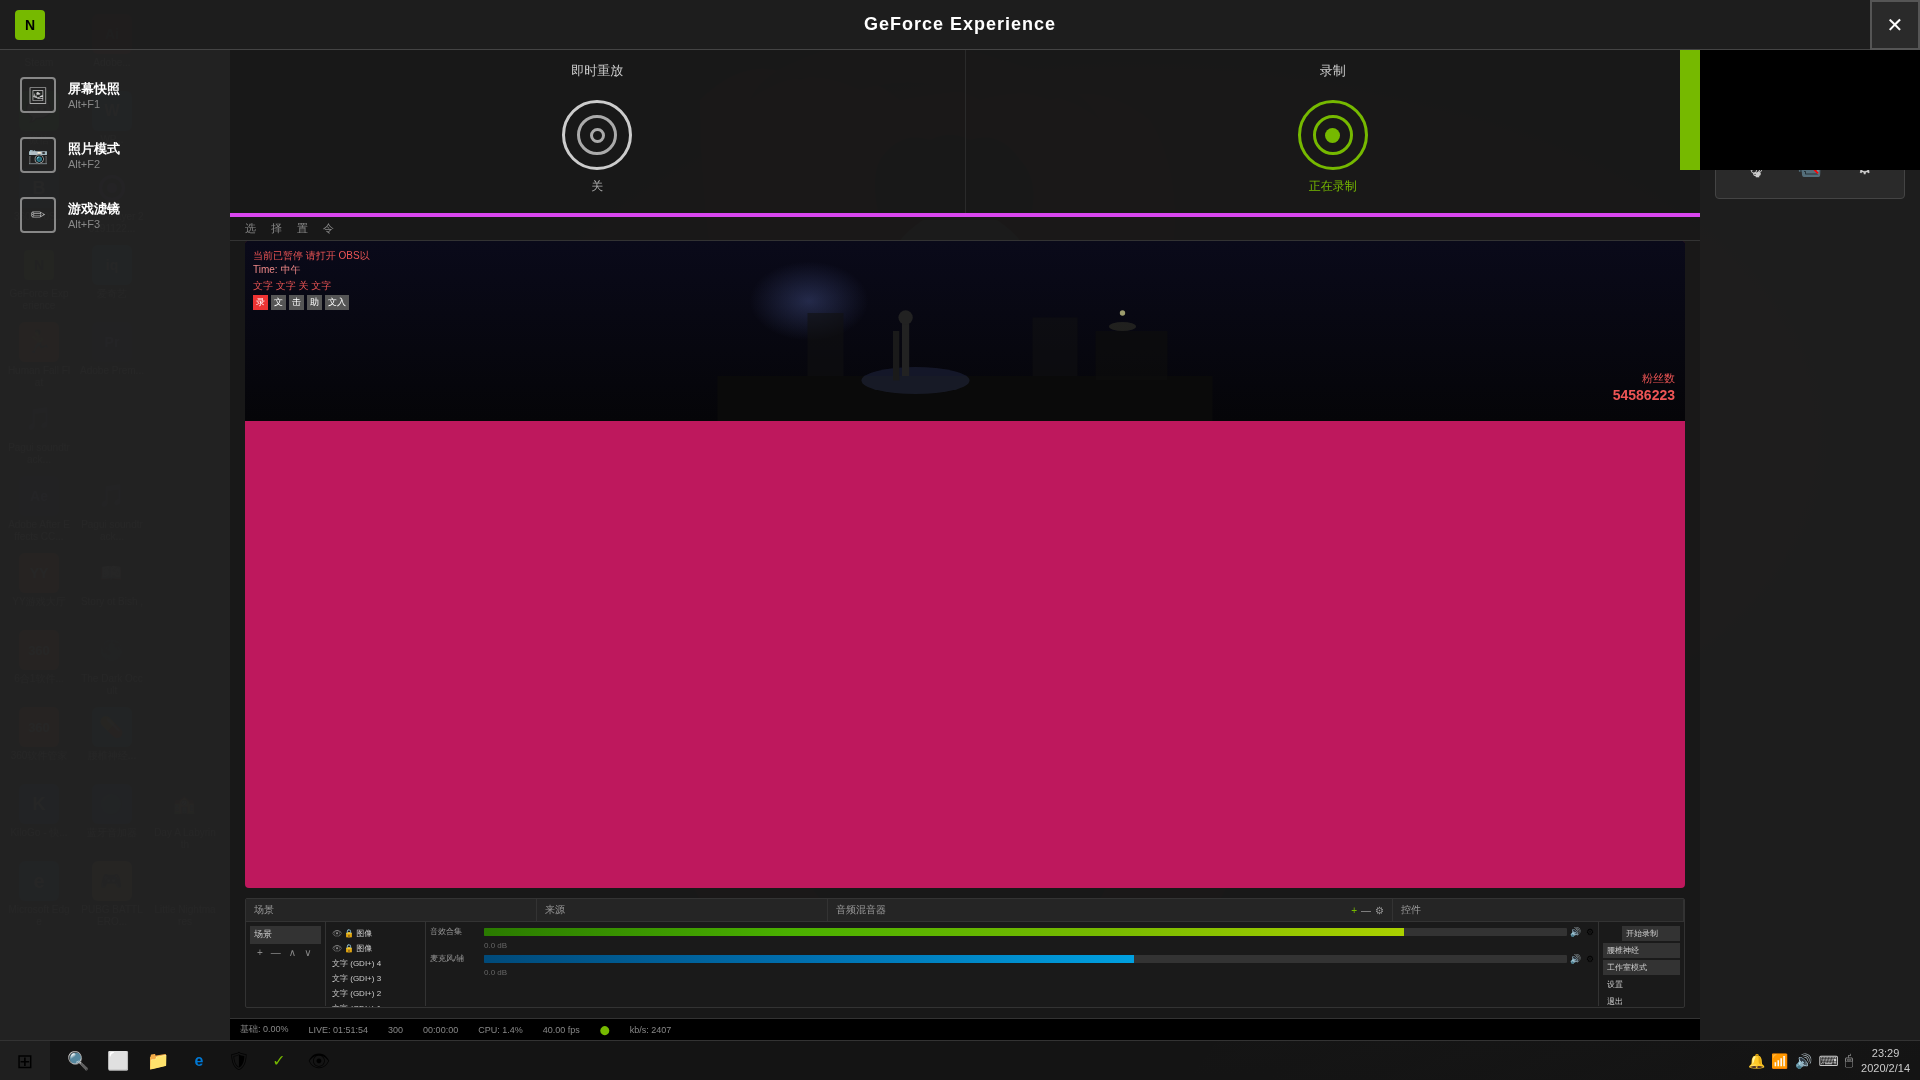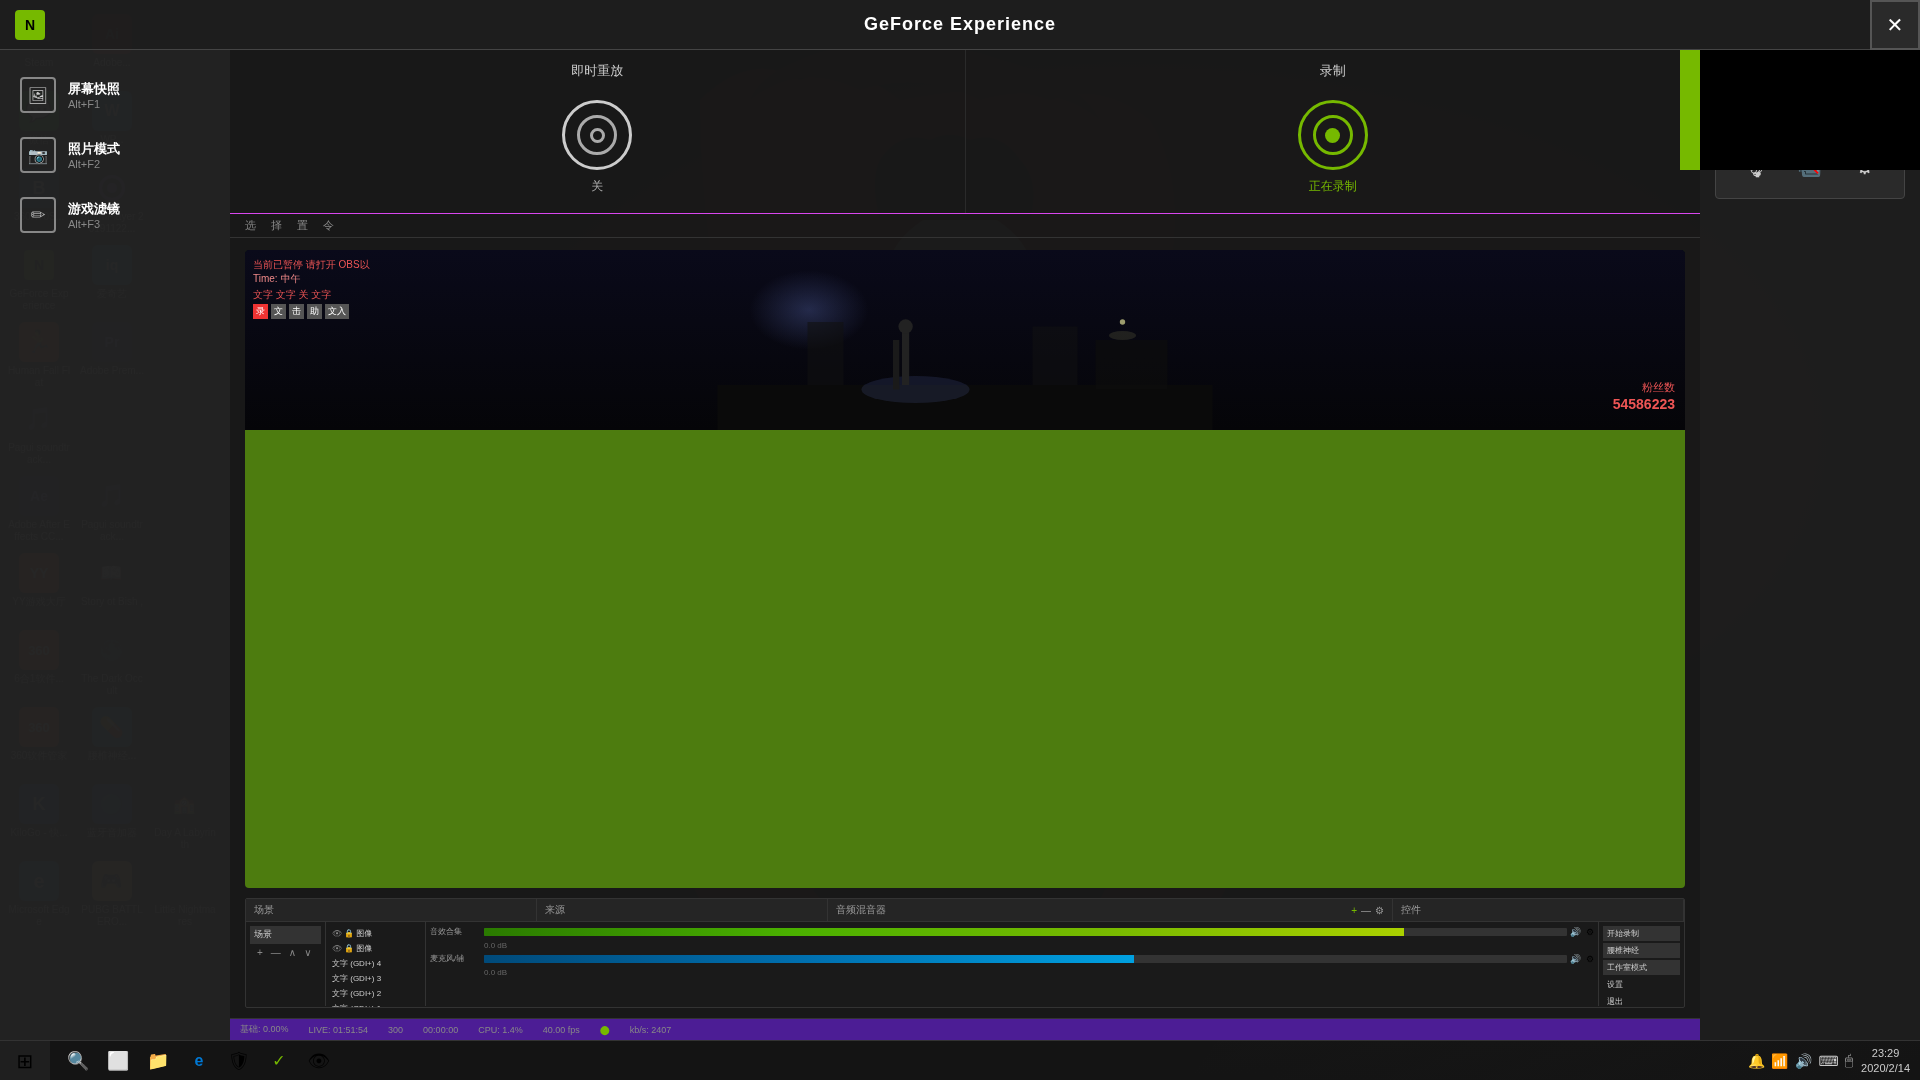--- a/index.html
+++ b/index.html
@@ -261,22 +261,22 @@
       margin-bottom: 10px;
     }
 
     .tab-status.active-rec {
       color: #76b900;
     }
 
     
     .gfe-preview {
       flex: 1;
-      background: #4d7c0f;
-      margin: 12px 15px 10px;
+      background: #be185d;
+      margin: 0 15px 10px;
       border-radius: 4px;
       overflow: hidden;
       position: relative;
     }
 
     .preview-toolbar {
       padding: 4px 15px;
       display: flex;
       gap: 15px;
       font-size: 11px;
@@ -430,21 +430,21 @@
     .obs-controls-bottom {
       width: 85px;
       padding: 4px;
       font-size: 8px;
       color: #ccc;
     }
 
     
     .obs-statusbar {
       height: 22px;
-      background: #4c1d95;
+      background: #000000;
       border-top: 1px solid #333;
       display: flex;
       align-items: center;
       padding: 0 10px;
       gap: 20px;
       font-size: 9px;
       color: #888;
     }
 
     .obs-status-green {
@@ -565,21 +565,21 @@
 
     .obs-ctrl-btn {
       font-size: 10px;
       color: #888;
       cursor: pointer;
       padding: 1px 3px;
     }
 
     .gfe-tabs-row {
       display: flex;
-      border-bottom: 1px solid #d946ef;
+      border-bottom: 4px solid #d946ef;
     }
 
     .rec-tab-col {
       flex: 1;
       display: flex;
       flex-direction: column;
       align-items: center;
       border-right: 1px solid #2a2a2a;
       padding-bottom: 8px;
     }
@@ -991,21 +991,21 @@
               <div class="obs-track-bar">
                 <div class="obs-track-fill-blue" style="width:60%;"></div>
               </div>
               <span style="font-size:9px;color:#888;cursor:pointer;">🔊</span>
               <span style="font-size:9px;cursor:pointer;">⚙</span>
             </div>
             <div style="font-size:8px;color:#666;margin:1px 0 0 54px;">0.0 dB</div>
           </div>
 
           <div class="obs-controls-bottom">
-            <div style="background:#333;padding:2px 4px;margin-bottom:2px;cursor:pointer;font-size:8px;color:#ccc;">开始录制</div>
+            <div style="background:#333;padding:2px 4px;margin-bottom:2px;cursor:pointer;font-size:8px;color:#ccc;margin-left:19px;">开始录制</div>
             <div style="background:#333;padding:2px 4px;margin-bottom:2px;cursor:pointer;font-size:8px;color:#ccc;">腰椎神经</div>
             <div style="background:#333;padding:2px 4px;margin-bottom:2px;cursor:pointer;font-size:8px;color:#ccc;">工作室模式</div>
             <div style="padding:2px 4px;margin-bottom:2px;cursor:pointer;font-size:8px;color:#ccc;">设置</div>
             <div style="padding:2px 4px;cursor:pointer;font-size:8px;color:#ccc;">退出</div>
 
           </div>
         </div>
       </div>
 
       <div class="obs-statusbar">

